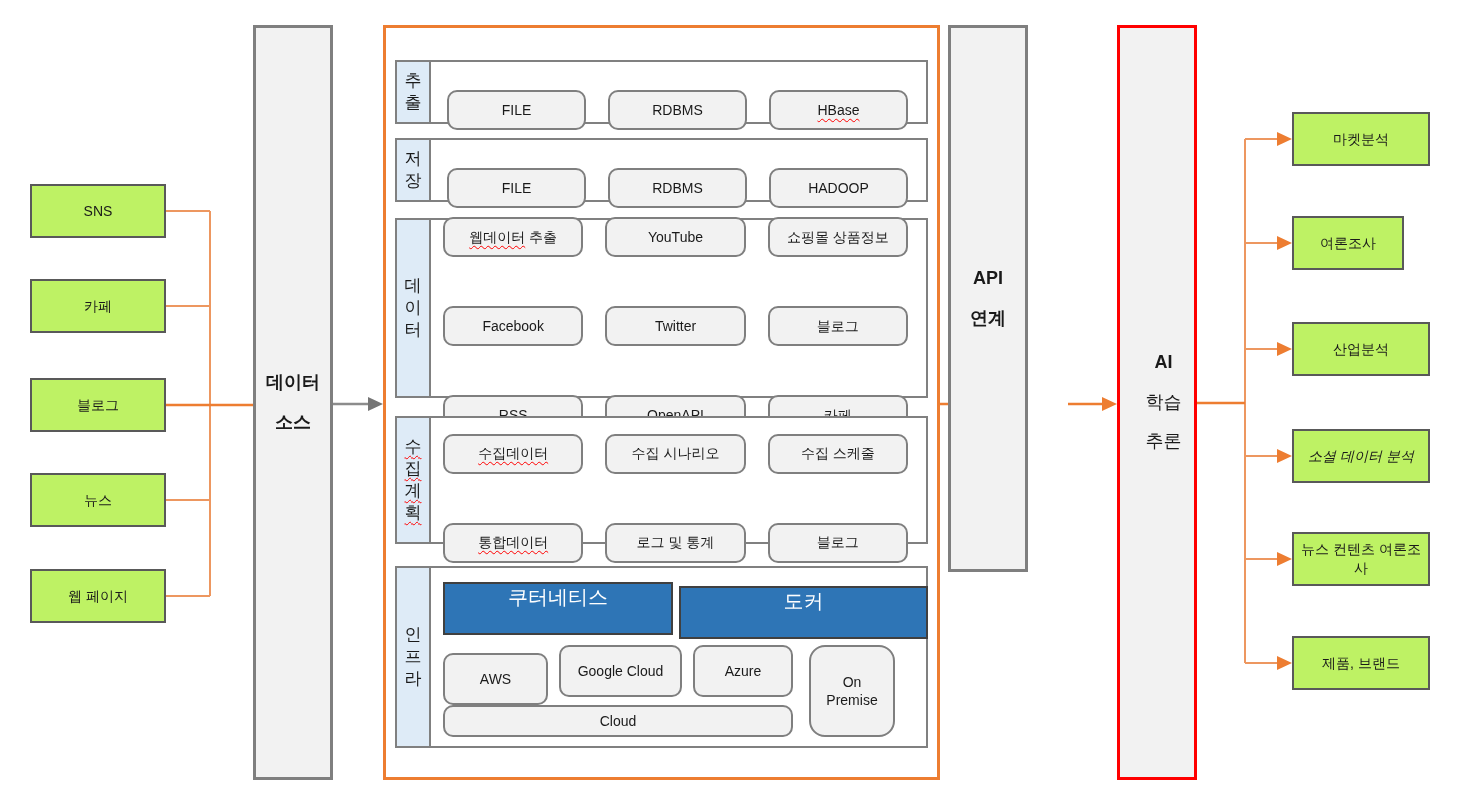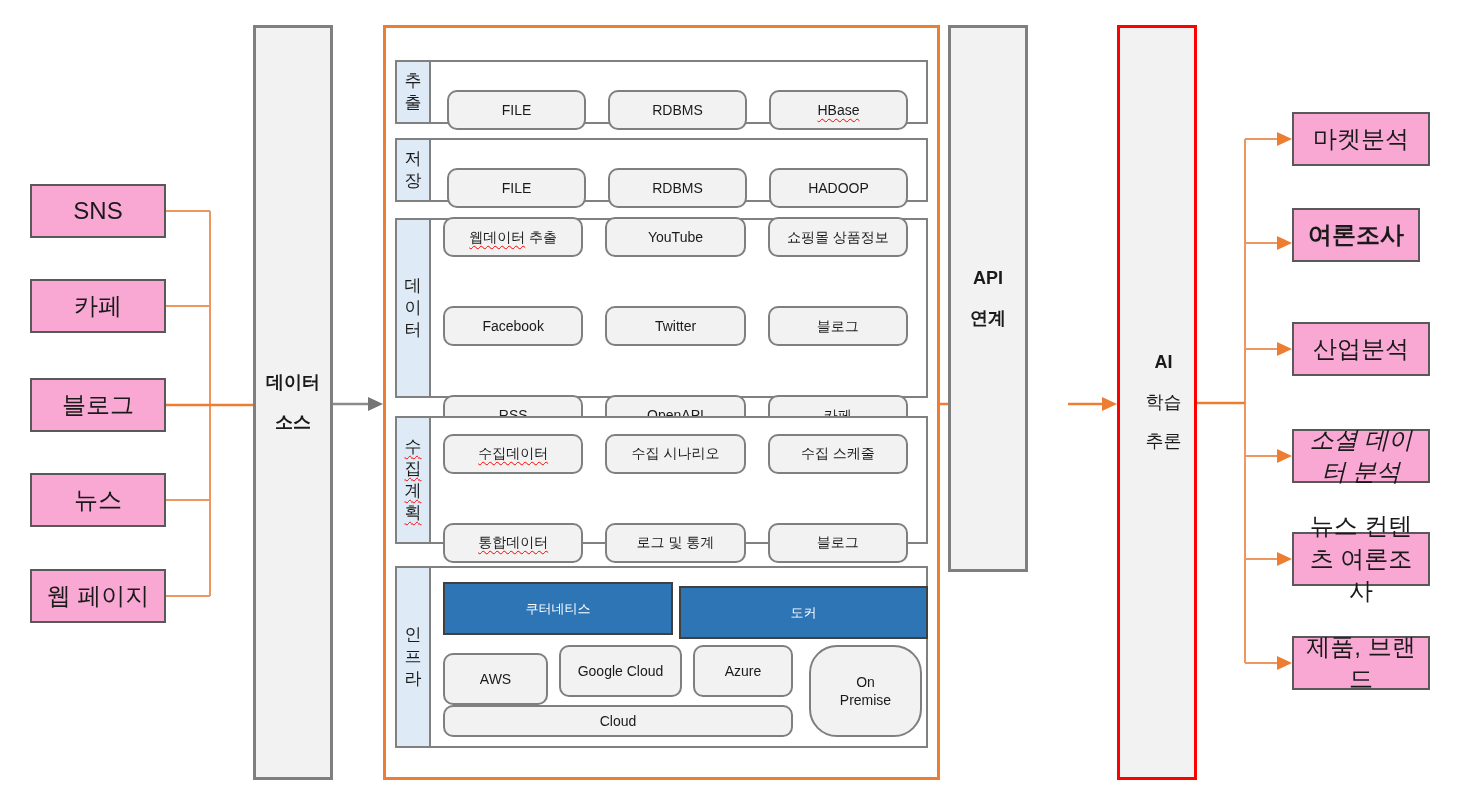--- a/index.html
+++ b/index.html
@@ -2,35 +2,35 @@
 <html><head>
 <meta charset="utf-8">
 <style>
   html,body{margin:0;padding:0;background:#ffffff;}
   body{font-family:"Liberation Sans","DejaVu Sans",sans-serif;color:#1a1a1a;}
   .canvas{position:relative;width:1466px;height:808px;background:#ffffff;overflow:hidden;}
   .abs{position:absolute;}
   svg.wires{position:absolute;left:0;top:0;z-index:1;}
   .box{box-sizing:border-box;display:flex;align-items:center;justify-content:center;text-align:center;z-index:2;}
   
-  .ybox{background:#f9a8d4;border:2px solid #595959;font-size:24px;line-height:1.35;padding:2px 6px;}
+  .ybox{background:#bef264;border:2px solid #595959;font-size:14px;line-height:1.35;padding:2px 6px;}
   
   .pillar{background:#F2F2F2;border:3px solid #7F7F7F;flex-direction:column;font-size:18px;font-weight:bold;line-height:2.2;}
   .pillar.red{border-color:#FF0000;padding-left:13px;}
   .pillar .light{font-weight:normal;}
   
   .orange-frame{border:3px solid #ED7D31;background:#ffffff;box-sizing:border-box;z-index:2;}
   
   .row{box-sizing:border-box;background:#ffffff;border:2px solid #808080;display:flex;z-index:3;}
   .rowlabel{width:32px;flex:0 0 32px;background:#DEEBF7;border-right:2px solid #808080;display:flex;align-items:center;justify-content:center;text-align:center;font-size:17px;line-height:1.3;word-break:break-all;padding:2px 0;}
   .rowcontent{flex:1;display:flex;align-items:center;gap:22px;padding:12px 18px 12px 16px;}
   .rowgrid{flex:1;display:grid;grid-template-columns:1fr 1fr 1fr;column-gap:22px;row-gap:13px;align-content:center;padding:13px 18px 13px 12px;}
   .gbox{box-sizing:border-box;background:#F2F2F2;border:2px solid #7F7F7F;border-radius:10px;height:40px;display:flex;align-items:center;justify-content:center;font-size:14px;text-align:center;flex:1;line-height:1.2;margin-top:36px;}
   .infra{position:relative;display:block;}
-  .bluebox{box-sizing:border-box;background:#2E75B6;border:2px solid #404040;color:#ffffff;font-size:13px;display:flex;align-items:center;justify-content:center;}
+  .bluebox{box-sizing:border-box;background:#2E75B6;border:2px solid #404040;color:#ffffff;font-size:20px;display:flex;align-items:flex-start;justify-content:center;}
   .rbox{box-sizing:border-box;background:#F2F2F2;border:2px solid #7F7F7F;border-radius:10px;display:flex;align-items:center;justify-content:center;font-size:14px;text-align:center;line-height:1.3;}
   
   .sp{text-decoration:underline wavy #FF0000;text-decoration-thickness:1px;text-underline-offset:3px;}
 </style>
 </head>
 <body>
 
 <div class="canvas">
 
   <svg class="wires" width="1466" height="808" viewBox="0 0 1466 808">
@@ -187,21 +187,21 @@
       </div>
     <div class="rbox abs" style="left:46px;top:77px;width:105px;height:52px;margin-top:8px;">
         <span>AWS</span>
       </div>
     <div class="rbox abs" style="left:162px;top:77px;width:123px;height:52px;">
         <span>Google Cloud</span>
       </div>
     <div class="rbox abs" style="left:296px;top:77px;width:100px;height:52px;">
         <span>Azure</span>
       </div>
-    <div class="rbox abs" style="left:412px;top:77px;width:113px;height:92px;border-radius:28px;padding:0 27px;">
+    <div class="rbox abs" style="left:412px;top:77px;width:86px;height:92px;border-radius:16px;padding:0 27px;">
         <span>On Premise</span>
       </div>
     <div class="rbox abs" style="left:46px;top:137px;width:350px;height:32px;">
         <span>Cloud</span>
       </div>
   </div>
 
   <div class="abs box pillar" style="left:948px;top:25px;width:80px;height:547px;">
     <span>API</span>
     <span>연계</span>
@@ -209,21 +209,21 @@
 
   <div class="abs box pillar red" style="left:1117px;top:25px;width:80px;height:755px;">
     <span>AI</span>
     <span class="light">학습</span>
     <span class="light">추론</span>
   </div>
 
   <div class="abs box ybox" style="left:1292px;top:112px;width:138px;height:54px;">
       <span>마켓분석</span>
     </div>
-  <div class="abs box ybox" style="left:1292px;top:208px;width:128px;height:54px;font-weight:bold;">
+  <div class="abs box ybox" style="left:1292px;top:216px;width:112px;height:54px;">
       <span>여론조사</span>
     </div>
   <div class="abs box ybox" style="left:1292px;top:322px;width:138px;height:54px;">
       <span>산업분석</span>
     </div>
   <div class="abs box ybox" style="left:1292px;top:429px;width:138px;height:54px;font-style:italic;">
       <span>소셜 데이터 분석</span>
     </div>
   <div class="abs box ybox" style="left:1292px;top:532px;width:138px;height:54px;">
       <span>뉴스 컨텐츠 여론조사</span>

